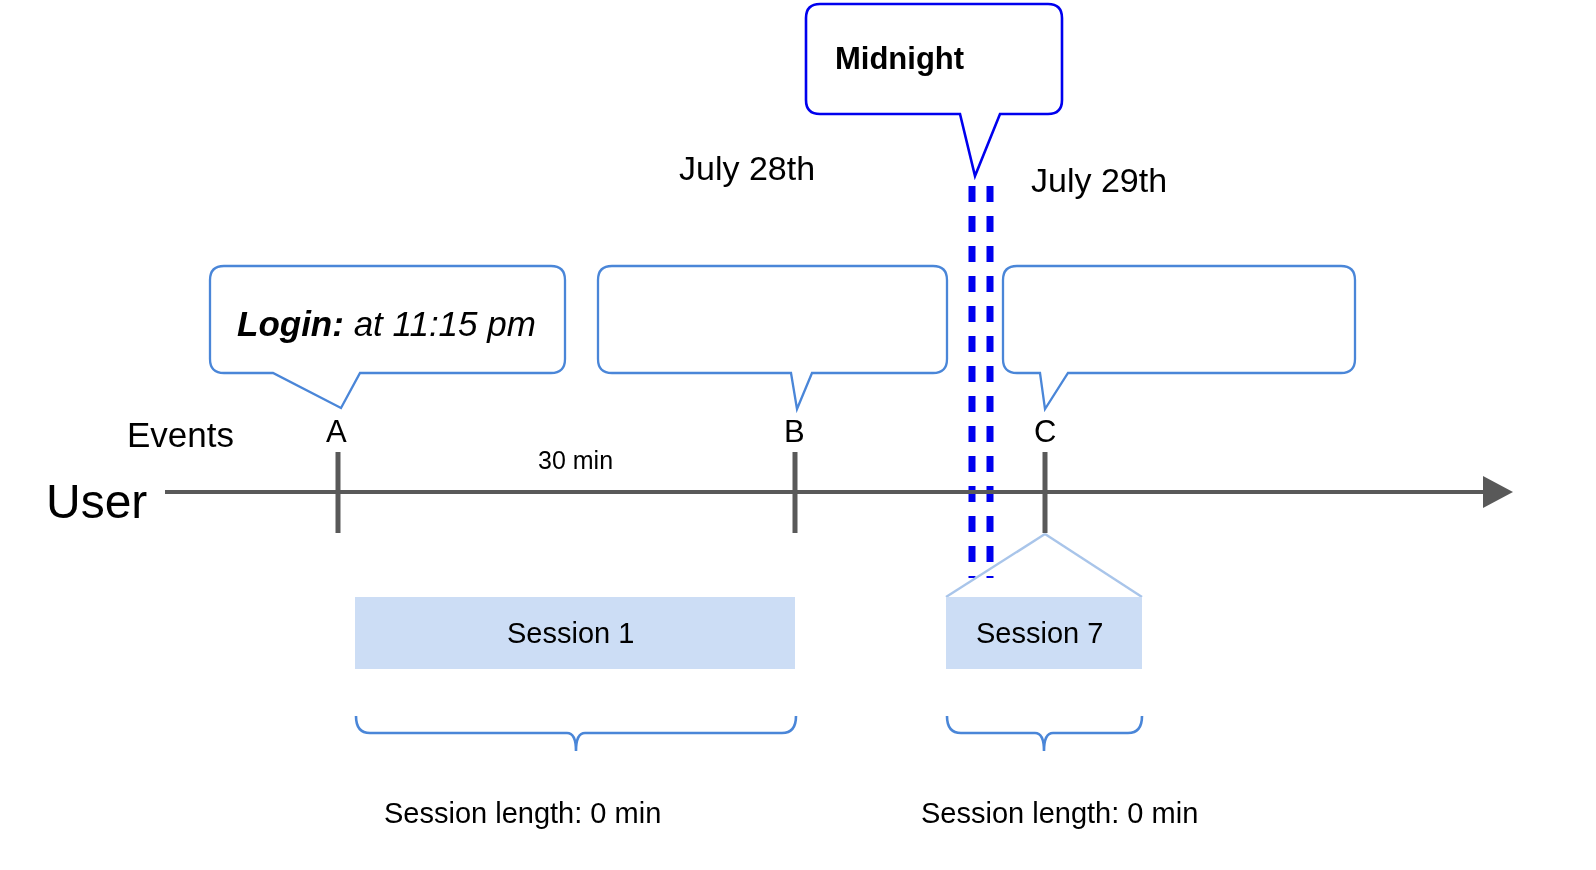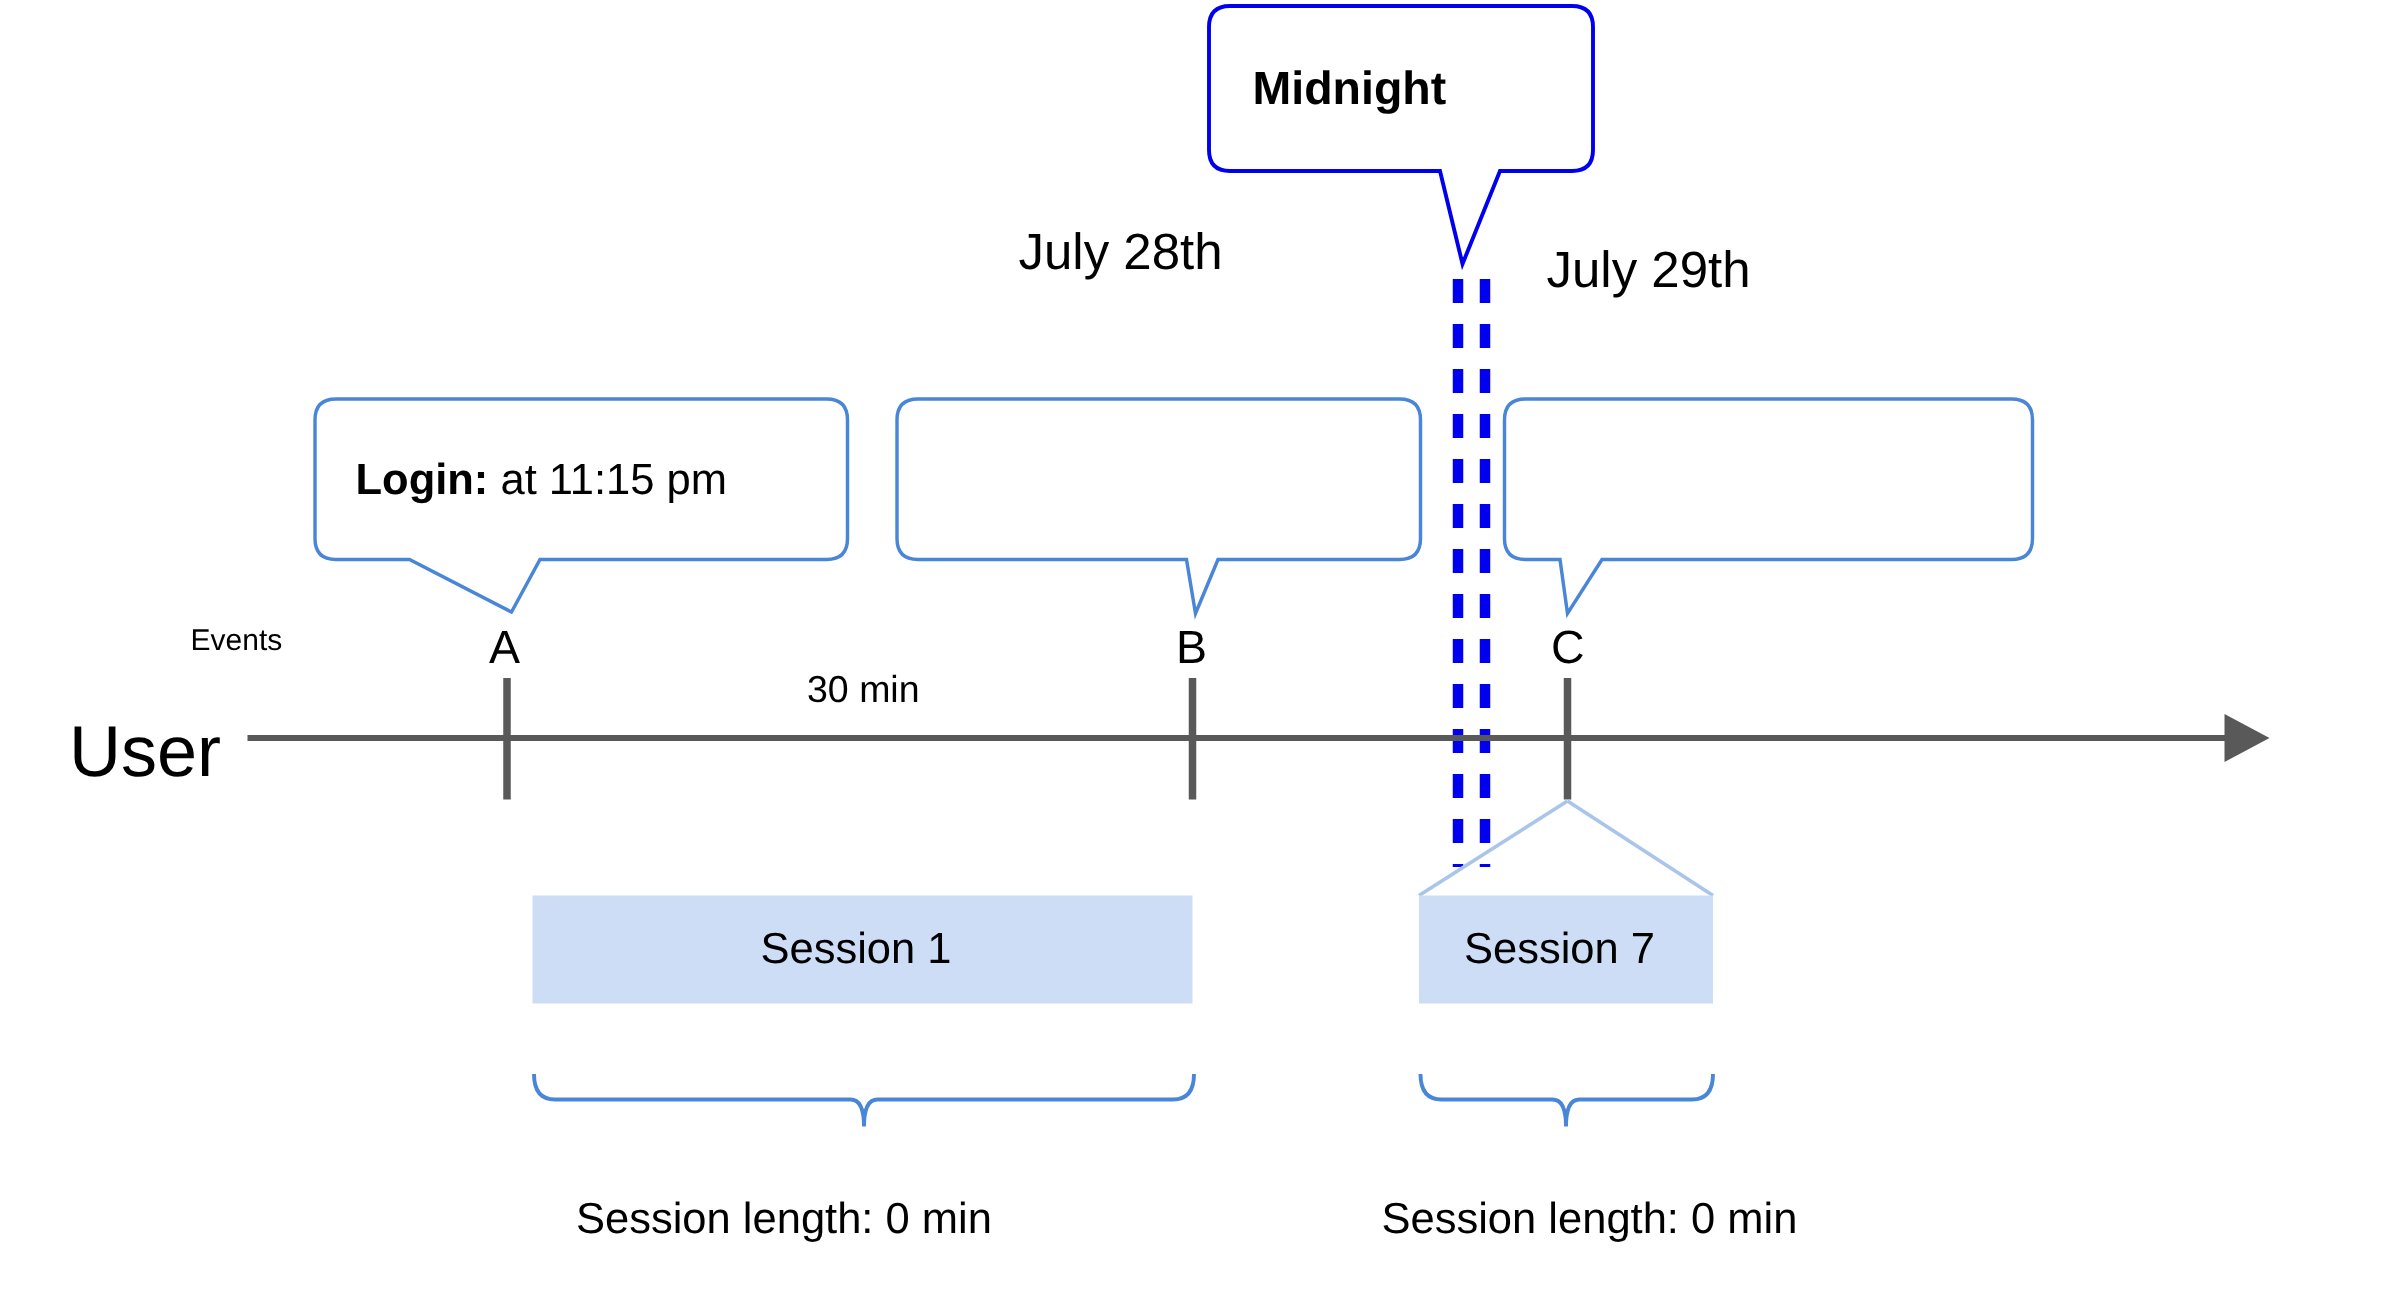--- a/index.html
+++ b/index.html
@@ -26,35 +26,36 @@
     height: 870px;
   }
   .lbl {
     position: absolute;
     white-space: nowrap;
     line-height: 1;
   }
   .callout-text {
     position: absolute;
     white-space: nowrap;
-    font-size: 29px;
+    font-size: 35px;
     line-height: 1;
+    font-style: italic;
   }
   .callout-text b {
     font-weight: bold;
   }
   .date-text {
     font-size: 34px;
   }
   .midnight-text {
     font-size: 31px;
     font-weight: bold;
   }
   .events-text {
-    font-size: 20px;
+    font-size: 35px;
   }
   .user-text {
     font-size: 48px;
   }
   .evlabel-text {
     font-size: 31px;
   }
   .dur-text {
     font-size: 25px;
   }

